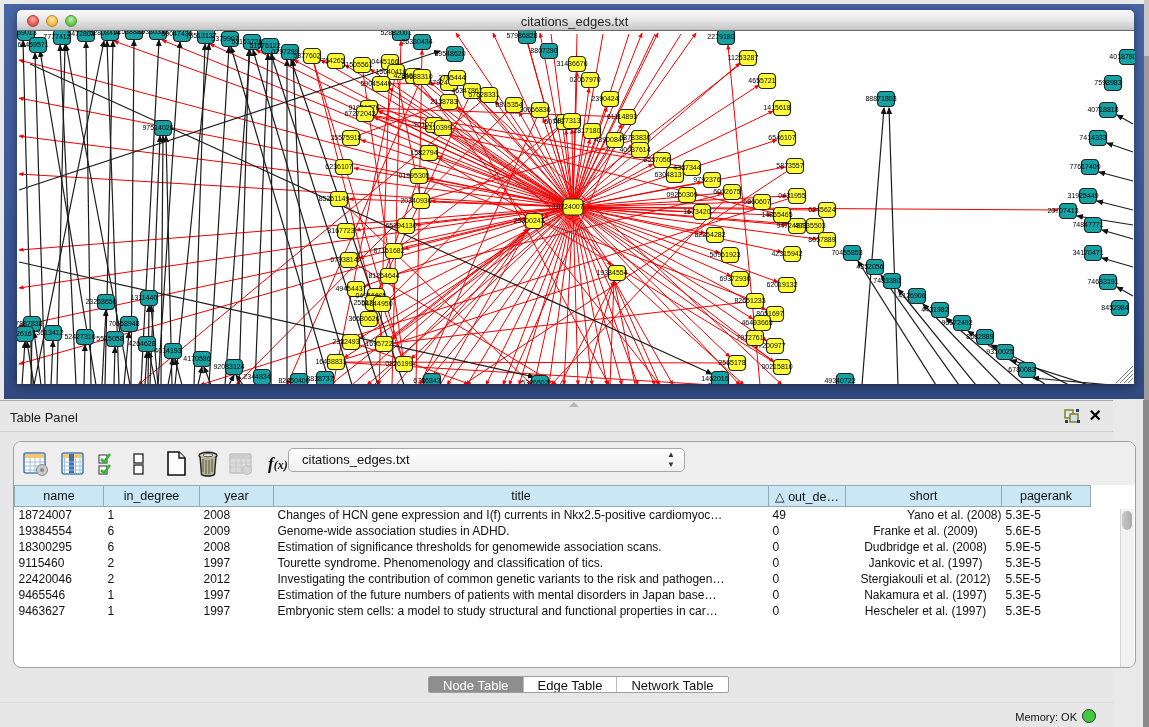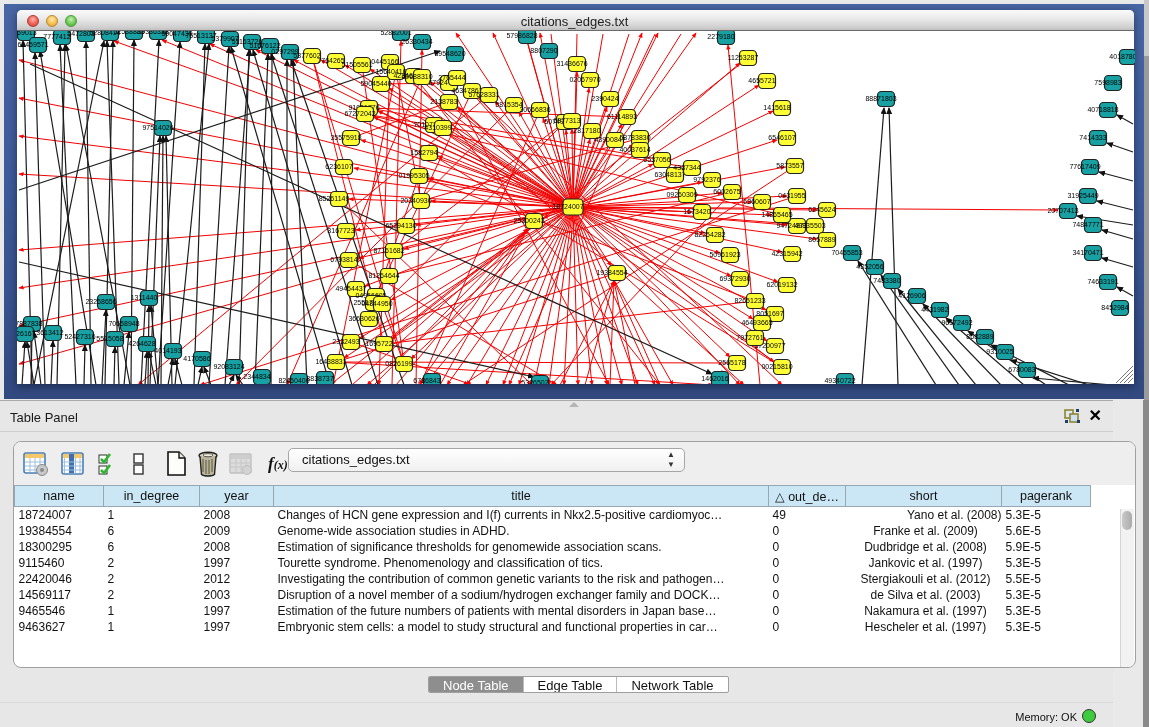--- a/index.html
+++ b/index.html
@@ -702,29 +702,20 @@
             <tr>
               <td style="width:89px">22420046</td>
               <td style="width:96px">2</td>
               <td style="width:74px">2012</td>
               <td style="width:495px">Investigating the contribution of common genetic variants to the risk and pathogen…</td>
               <td style="width:77px">0</td>
               <td style="width:156px;text-align:center">Stergiakouli et al. (2012)</td>
               <td style="width:89px">5.5E-5</td>
             </tr>
             <tr>
-              <td style="width:89px">14569117</td>
-              <td style="width:96px">2</td>
-              <td style="width:74px">2003</td>
-              <td style="width:495px">Disruption of a novel member of a sodium/hydrogen exchanger family and DOCK…</td>
-              <td style="width:77px">0</td>
-              <td style="width:156px;text-align:center">de Silva et al. (2003)</td>
-              <td style="width:89px">5.3E-5</td>
-            </tr>
-            <tr>
               <td style="width:89px">9465546</td>
               <td style="width:96px">1</td>
               <td style="width:74px">1997</td>
               <td style="width:495px">Estimation of the future numbers of patients with mental disorders in Japan base…</td>
               <td style="width:77px">0</td>
               <td style="width:156px;text-align:center">Nakamura et al. (1997)</td>
               <td style="width:89px">5.3E-5</td>
             </tr>
             <tr>
               <td style="width:89px">9463627</td>

